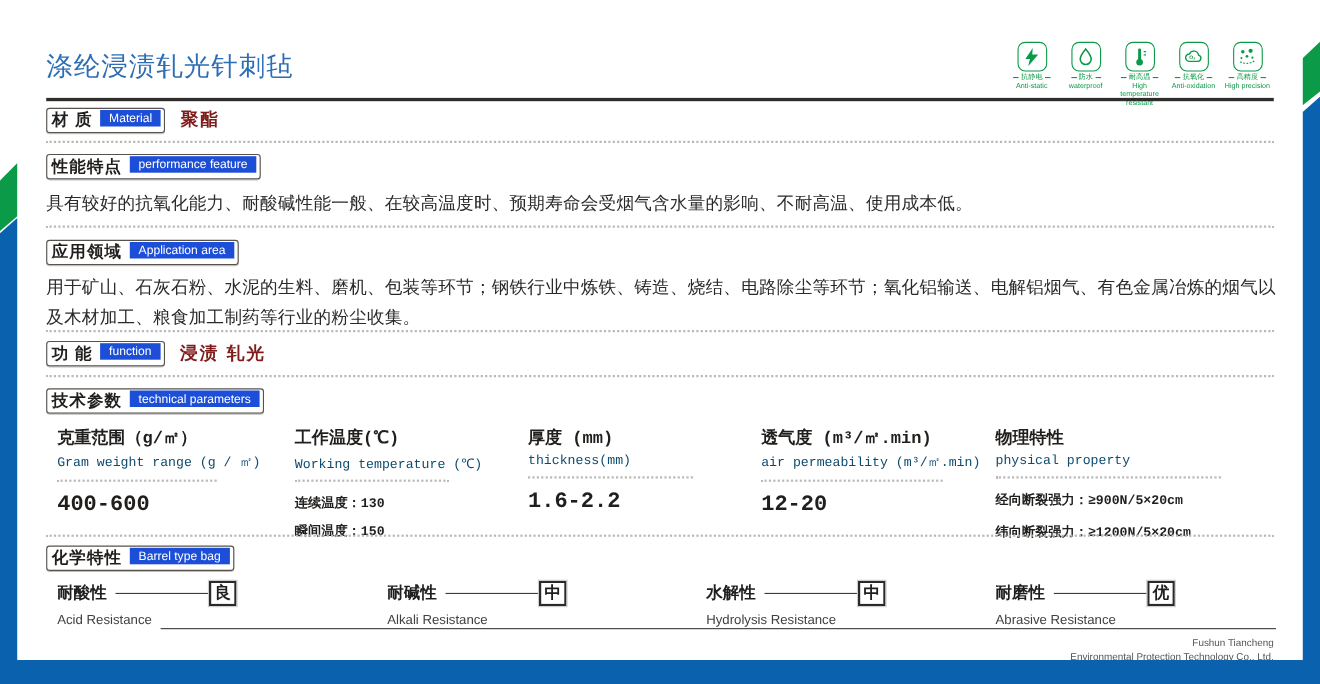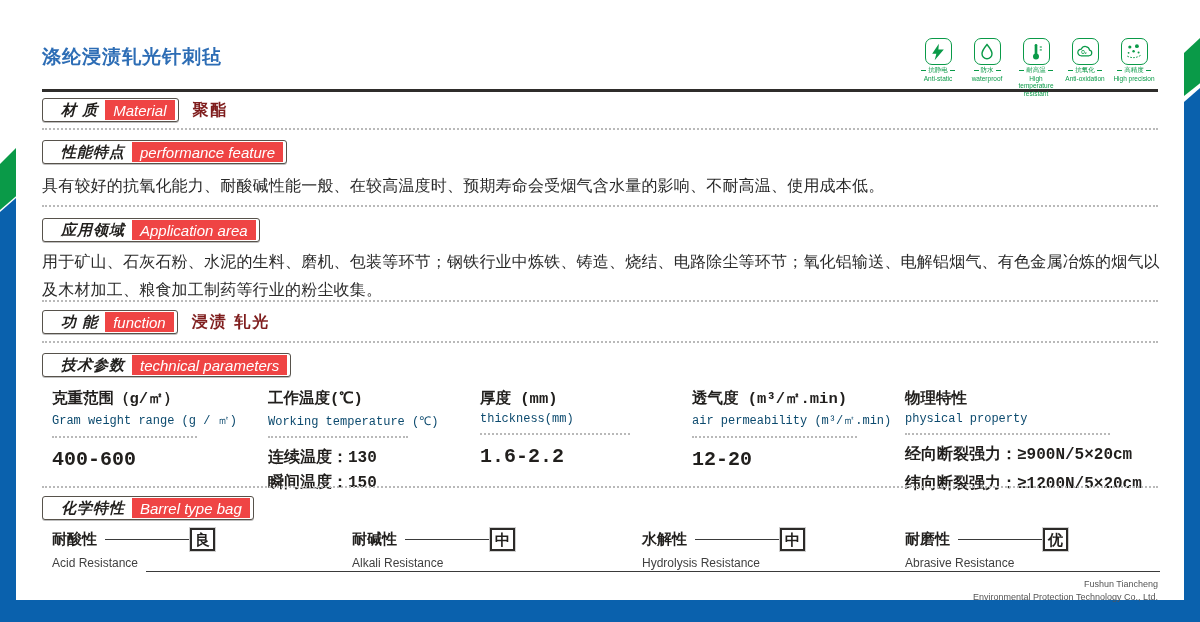--- a/index.html
+++ b/index.html
@@ -14,57 +14,57 @@
     clip-path:polygon(0 26%, 100% 0, 100% 78%, 0 100%); }
   .rb-right-blue  { right:0; top:88px; width:16px; height:534px; background:#0a61ad;
     clip-path:polygon(0 14px, 100% 0, 100% 100%, 0 100%); }
   .rb-left-green  { left:0; top:148px; width:16px; height:62px; background:#0a9a48;
     clip-path:polygon(0 26%, 100% 0, 100% 78%, 0 100%); }
   .rb-left-blue   { left:0; top:198px; width:16px; height:424px; background:#0a61ad;
     clip-path:polygon(0 14px, 100% 0, 100% 100%, 0 100%); }
   .rb-bottom { left:0; bottom:0; width:1200px; height:22px; background:#0a61ad; }
 
   
-  .title { position:absolute; left:42px; top:44px; font-size:19px; font-weight:bold;
+  .title { position:absolute; left:42px; top:44px; font-size:24px; font-weight:normal;
     color:#2d6db5; letter-spacing:1px;text-align:center; }
   .title-rule { position:absolute; left:42px; top:89px; width:1116px; height:0;
     border-top:3px solid #2f2d2b; }
 
   
   .icons-row { position:absolute; top:38px; right:45px; display:flex; gap:7px; }
   .icon-cell { width:42px; display:flex; flex-direction:column; align-items:center; }
   .icon-box { width:27px; height:27px; border:1.8px solid #0a9a48; border-radius:7px;
     display:flex; align-items:center; justify-content:center; }
   .icon-zh { margin-top:1px; display:flex; align-items:center; gap:2px;
     font-size:6.5px; color:#0a9a48; white-space:nowrap; }
   .icon-zh::before, .icon-zh::after { content:""; width:5px; border-top:1px solid #0a9a48; }
   .icon-en { font-size:6.5px; color:#0a9a48; text-align:center; line-height:1.15; }
 
   
   .sec-row { position:absolute; left:42px; display:flex; align-items:center; gap:14px; }
-  .sec-box { display:inline-flex; align-items:flex-end; gap:7px;
+  .sec-box { display:inline-flex; align-items:flex-start; gap:7px;
     border:1.5px solid #57524b; border-radius:3px; background:#fff;
-    padding:1px 3px 1px 18px; box-shadow:0 1px 0 rgba(0,0,0,.25);font-style:italic; }
+    padding:1px 3px 1px 4px; box-shadow:0 1px 0 rgba(0,0,0,.25); }
   .sec-zh { font-size:15px; font-weight:bold; color:#211f1d; letter-spacing:1px; white-space:nowrap; }
-  .sec-badge { background:#ef4444; color:#fff; font-size:15px; padding:1.5px 8px; white-space:nowrap; }
+  .sec-badge { background:#1d4ed8; color:#fff; font-size:11px; padding:1.5px 8px; white-space:nowrap; }
   .sec-value { font-size:16px; font-weight:bold; color:#7f1d1d; letter-spacing:2px; }
 
   .para { position:absolute; left:42px; width:1118px; font-size:16px; color:#2a2a2a;
     line-height:28px; letter-spacing:0.2px; }
 
   .dotted { position:absolute; left:42px; width:1116px; height:0; border-top:2px dotted #b9b9b9; }
   .thinline { position:absolute; height:0; border-top:1px solid #3a3a3a; }
 
   
   .tcol { position:absolute; top:388px;font-family:Liberation Mono, monospace; }
   .tcol-zh { font-size:15.5px; font-weight:bold; color:#211f1d; }
   .tcol-en { font-size:12px; color:#0c4a6e; margin-top:3px; }
   .tcol-dots { border-top:2px dotted #b9b9b9; margin-top:7px; }
   .tcol-val { font-size:20px; font-weight:bold; color:#211f1d; margin-top:10px; line-height:24px; }
-  .tcol-val.two { font-size:16px; margin-top:8px; line-height:25px; }
+  .tcol-val.two { font-size:12px; margin-top:8px; line-height:25px; }
 
   
   .chem-item { position:absolute; top:528px; }
   .chem-top { display:flex; align-items:center; }
   .chem-zh { font-size:15px; font-weight:bold; color:#211f1d; }
   .chem-line { width:85px; border-top:1.5px solid #3a3a3a; margin:0 0 0 8px; }
   .chem-rating { border:2px solid #2c2a28; outline:1px solid #cfcfcf; background:#fff;
     font-size:15px; font-weight:bold; color:#211f1d; padding:0px 3px; line-height:19px; }
   .chem-en { font-size:12px; color:#3f3f3f; margin-top:5px; }
 

